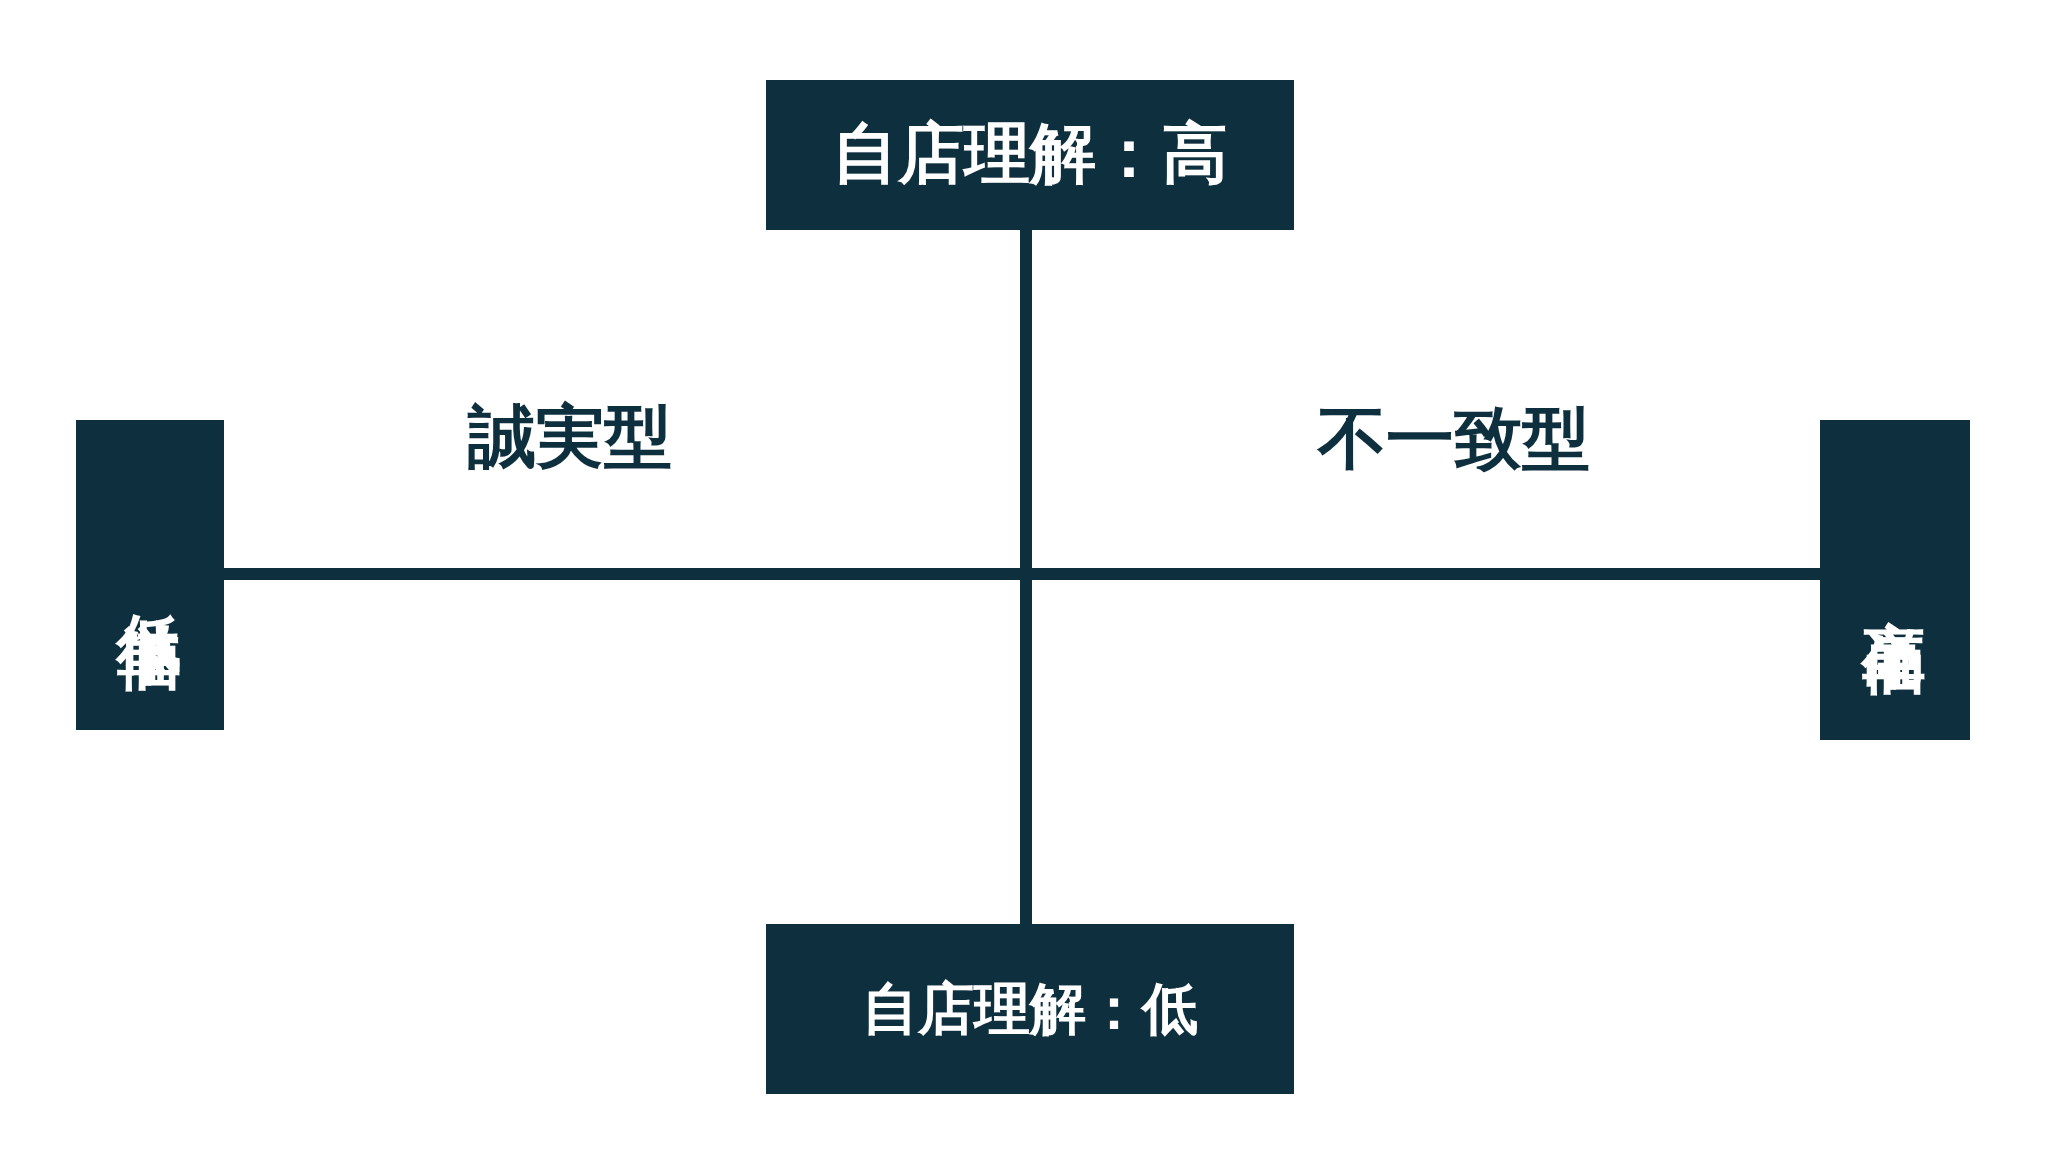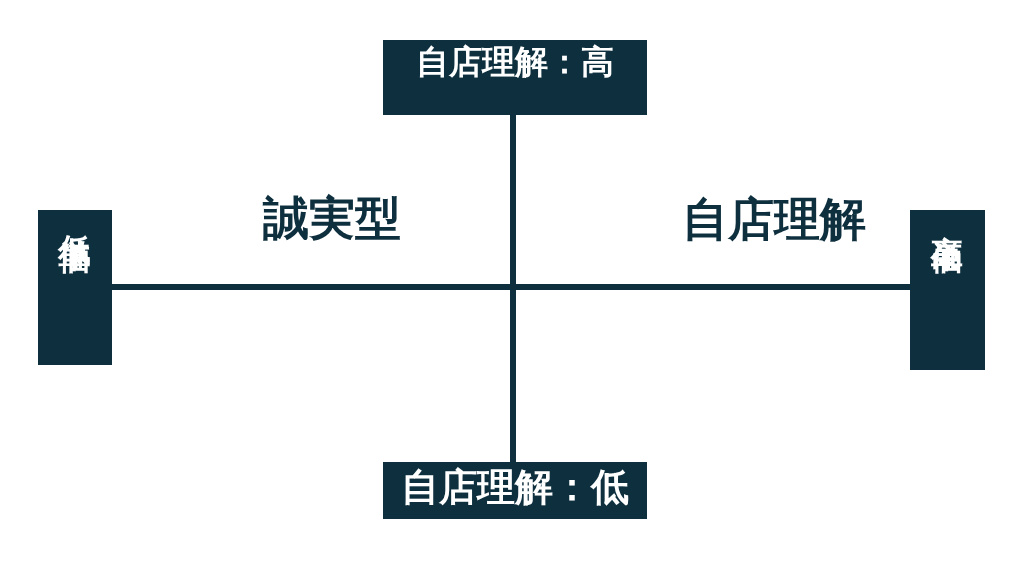--- a/index.html
+++ b/index.html
@@ -18,42 +18,41 @@
     position: absolute;
     background: var(--dark, #0e2f3e);
   }
   .line.v { left: 510px; top: 113px; width: 6px; height: 352px; }
   .line.h { left: 110px; top: 284px; width: 802px; height: 6px; }
   .axis-box {
     position: absolute;
     background: var(--dark, #0e2f3e);
     color: var(--boxText, #ffffff);
     display: flex;
-    align-items: flex-start;
+    align-items: center;
     justify-content: center;
     font-weight: bold;
   }
   .axis-box.top    { left: 383px; top: 40px;  width: 264px; height: 75px;  font-size: 33px; }
-  .axis-box.bottom { left: 383px; top: 462px; width: 264px; height: 57px;  font-size: 38px; }
+  .axis-box.bottom { left: 383px; top: 462px; width: 264px; height: 85px;  font-size: 28px; }
   .axis-box.left   { left: 38px;  top: 210px; width: 74px;  height: 155px; font-size: 32px; }
   .axis-box.right  { left: 910px; top: 210px; width: 75px;  height: 160px; font-size: 32px; }
   .axis-box .vtext {
     writing-mode: vertical-rl;
     text-orientation: upright;
     letter-spacing: 4px;
     line-height: 1;
   }
   .quad {
     position: absolute;
     transform: translate(-50%, -50%);
     color: var(--dark, #0e2f3e);
-    font-size: 46px;
+    font-size: 34px;
     font-weight: bold;
     white-space: nowrap;
-    margin-left: 47px;
   }
   .quad.tl { left: 285px; top: 219px; }
   .quad.tr { left: 727px; top: 220px; }
   .quad.bl { left: 285px; top: 358px; }
   .quad.br { left: 731px; top: 385px; }
 </style>
 </head>
 <body>
 
 <div class="canvas">
@@ -72,17 +71,17 @@
   <div class="axis-box left">
     <span class="vtext">低単価</span>
   </div>
 
   <div class="axis-box right">
     <span class="vtext">高単価</span>
   </div>
 
   <div class="quad tl">誠実型</div>
 
-  <div class="quad tr">自店理解</div>
+  <div class="quad tr">不一致型</div>
 
 
 
 </div>
 
 </body></html>

